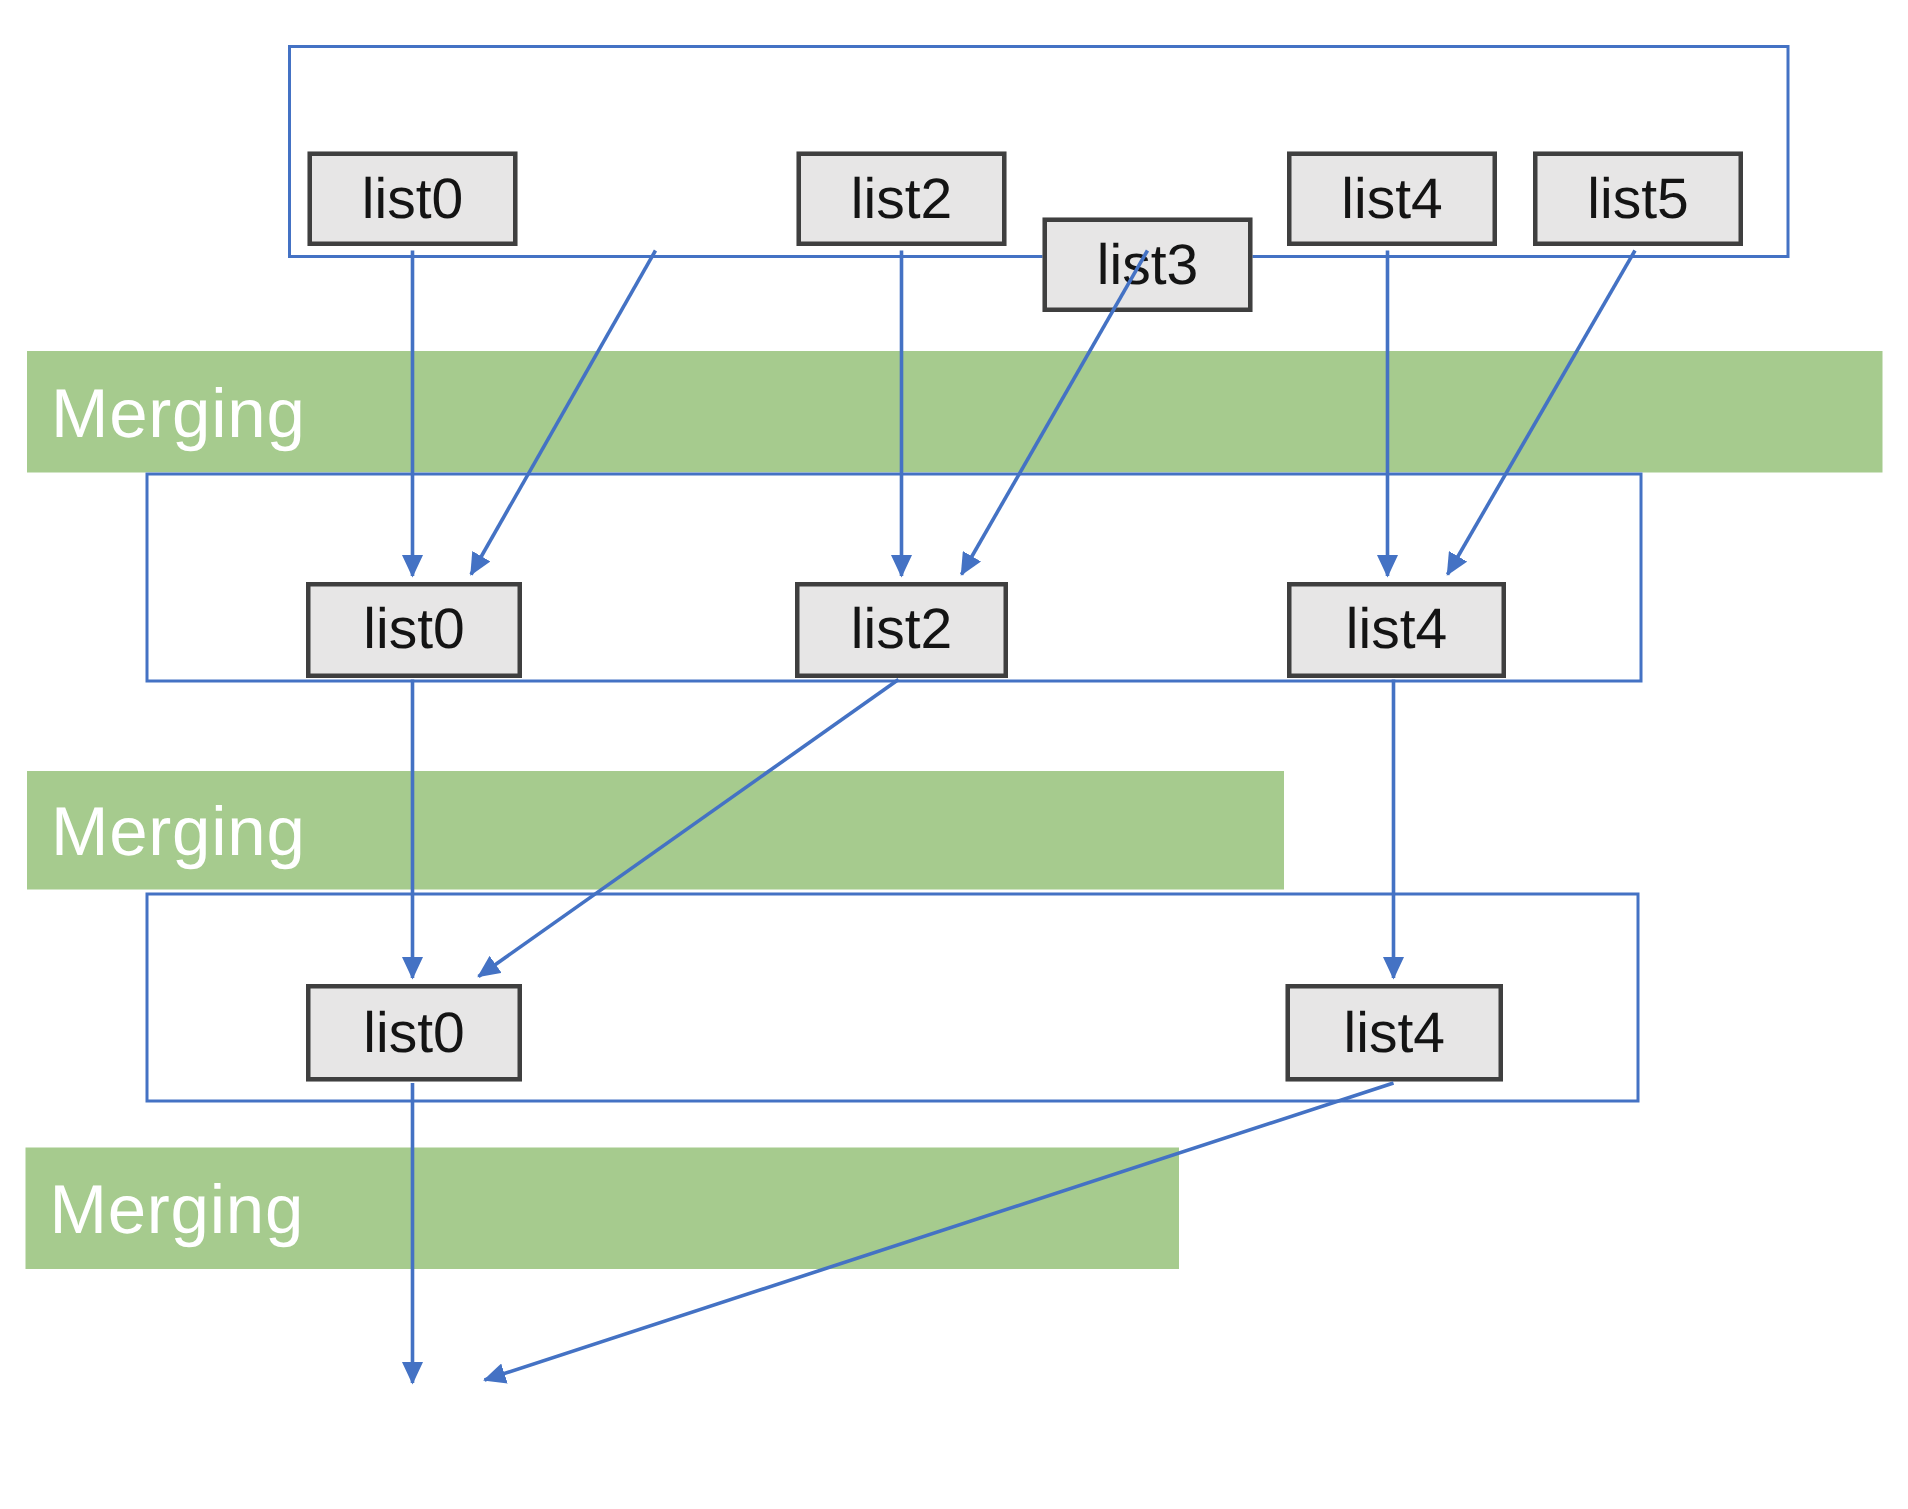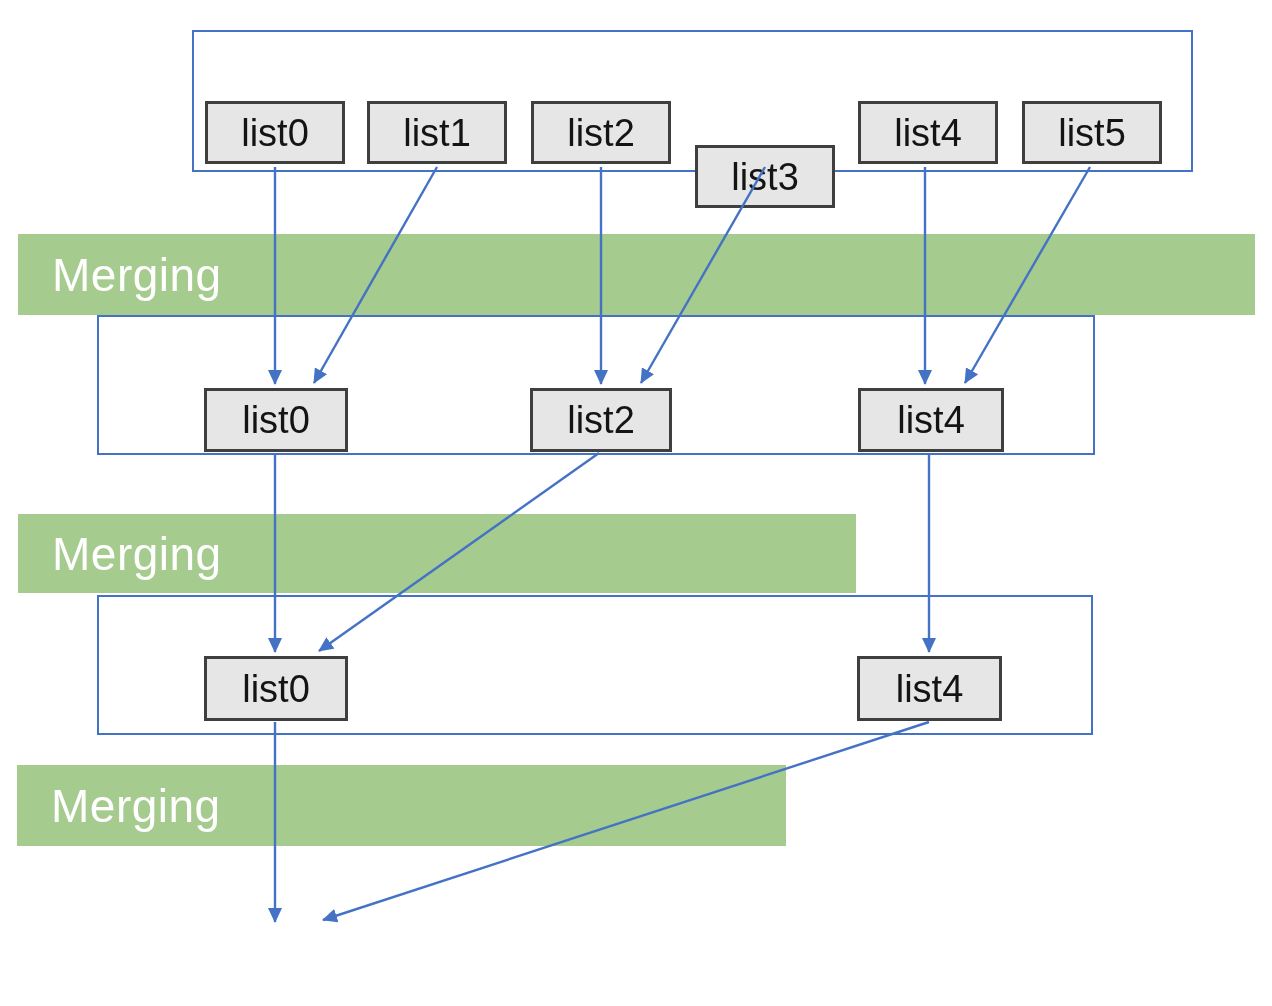--- a/index.html
+++ b/index.html
@@ -19,21 +19,21 @@
   .band {
     position: absolute;
     background: #a6cb8e;
     z-index: 1;
     display: flex;
     align-items: center;
   }
   .band .band-label {
     color: #ffffff;
     font-size: 46px;
-    padding-left: 34px;
+    padding-left: 16px;
     line-height: 1;
     letter-spacing: 0.5px;
   }
   
   .container-box {
     position: absolute;
     background: #ffffff;
     border: 2px solid #4472c4;
     z-index: 2;
     box-sizing: border-box;
@@ -87,21 +87,20 @@
     <span class="band-label">Merging</span>
   </div>
 
   <div class="band" style="left:17px; top:765px; width:769px; height:81px;">
     <span class="band-label">Merging</span>
   </div>
 
   <div class="container-box" style="left:192px; top:30px; width:1001px; height:142px;"></div>
   <div class="container-label" style="left:215px; top:46px;">Lists</div>
   <div class="list-box" style="left:205px; top:101px; width:140px; height:63px;">list0</div>
-  <div class="list-box" style="left:367px; top:101px; width:140px; height:63px;">list1</div>
   <div class="list-box" style="left:531px; top:101px; width:140px; height:63px;">list2</div>
   <div class="list-box" style="left:695px; top:101px; width:140px; height:63px;margin-top:44px;">list3</div>
   <div class="list-box" style="left:858px; top:101px; width:140px; height:63px;">list4</div>
   <div class="list-box" style="left:1022px; top:101px; width:140px; height:63px;">list5</div>
 
   <div class="container-box" style="left:97px; top:315px; width:998px; height:140px;"></div>
   <div class="container-label" style="left:118px; top:332px;">Lists</div>
   <div class="list-box" style="left:204px; top:388px; width:144px; height:64px;">list0</div>
   <div class="list-box" style="left:530px; top:388px; width:142px; height:64px;">list2</div>
   <div class="list-box" style="left:858px; top:388px; width:146px; height:64px;">list4</div>

